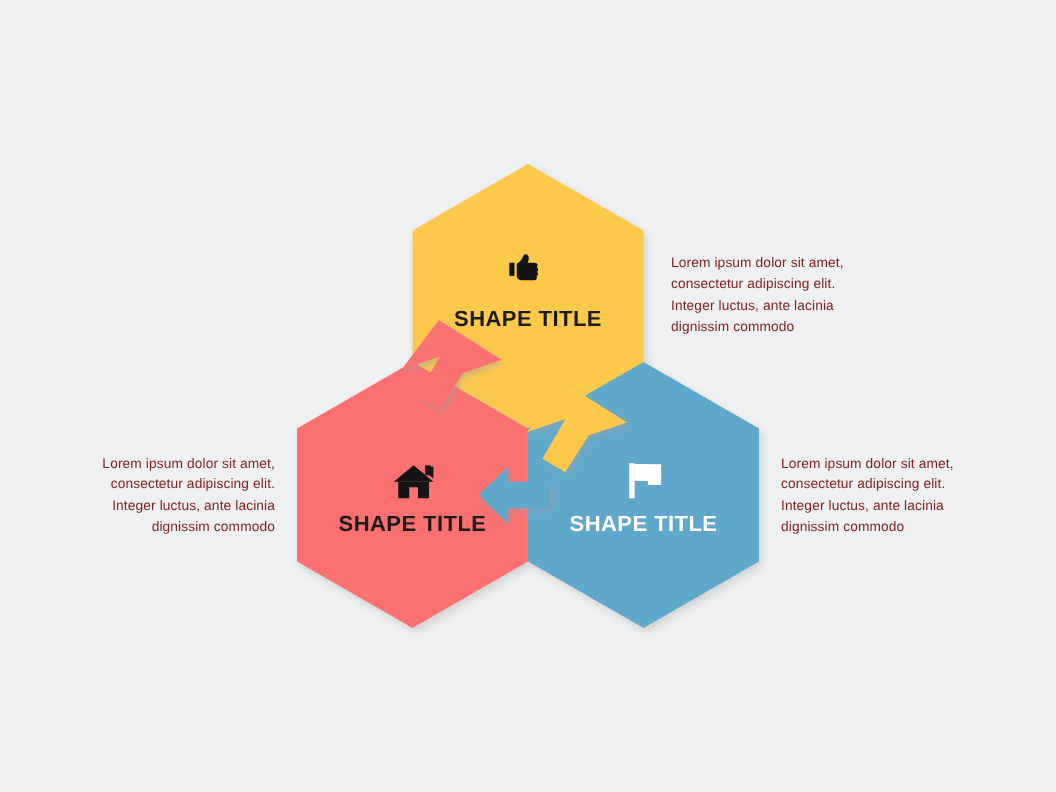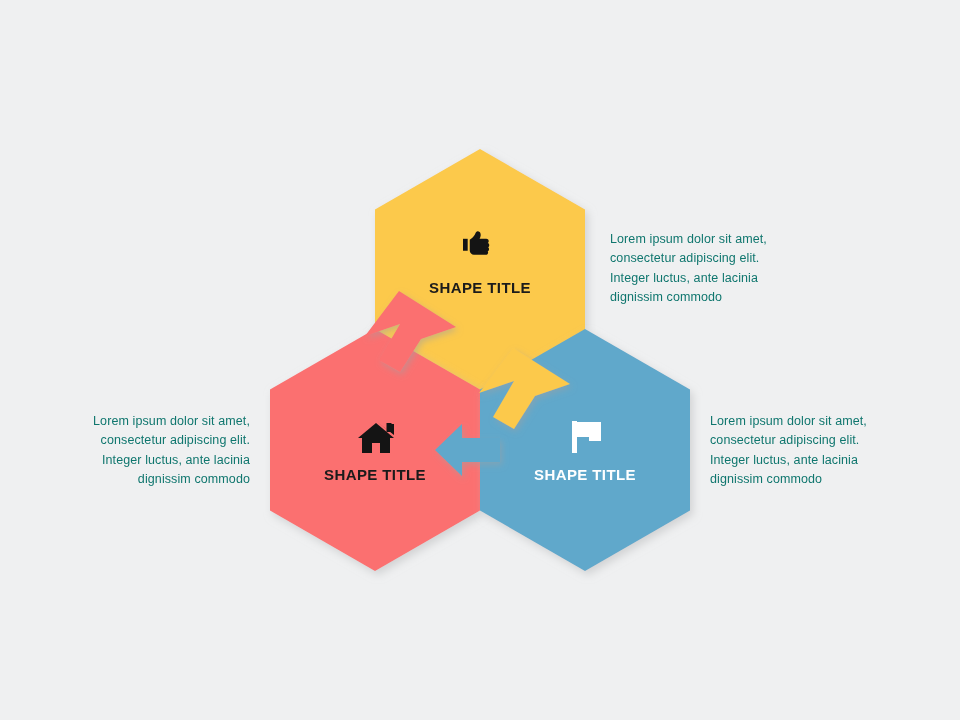--- a/index.html
+++ b/index.html
@@ -23,21 +23,21 @@
     position: absolute;
     left: 0;
     top: 0;
     width: 960px;
     height: 720px;
   }
   .desc-block {
     position: absolute;
     font-size: 12.5px;
     line-height: 1.55;
-    color: #0f766e;
+    color: #7f1d1d;
     letter-spacing: .1px;
     white-space: pre-line;
   }
   #desc-top-right {
     left: 610px;
     top: 230px;
     width: 190px;
     text-align: left;
   }
   #desc-left {
@@ -47,21 +47,21 @@
     text-align: right;
   }
   #desc-right {
     left: 710px;
     top: 412px;
     width: 190px;
     text-align: left;
   }
   .shape-label {
     position: absolute;
-    font-size: 15px;
+    font-size: 20px;
     font-weight: bold;
     letter-spacing: .4px;
     text-align: center;
     width: 220px;
   }
   #label-top {
     left: 370px;
     top: 279px;
     color: #1b1b1b;
   }

